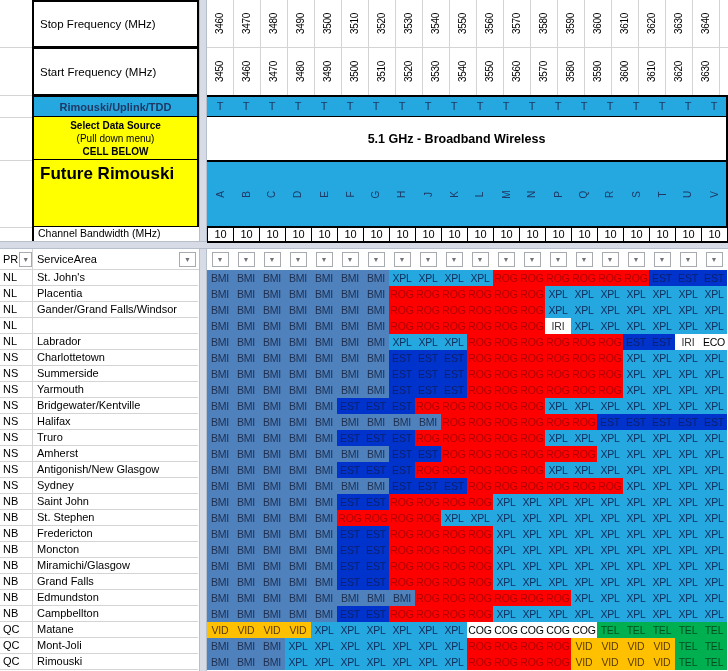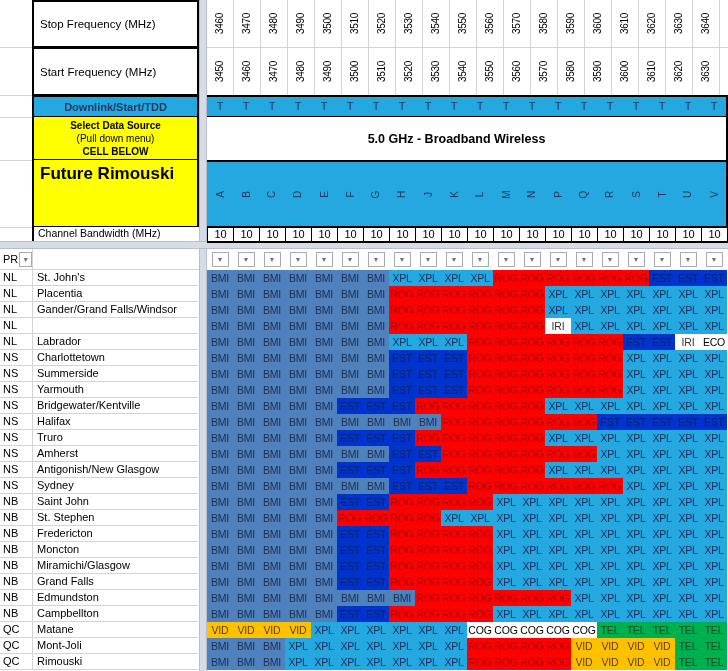--- a/index.html
+++ b/index.html
@@ -36,21 +36,21 @@
 <div class="abs" style="left:0;top:160px;width:33px;height:1px;background:#d4d4d4;"></div>
 <div class="abs" style="left:0;top:227px;width:33px;height:1px;background:#d4d4d4;"></div>
 
 <div class="abs lblcell" style="left:32px;top:0;width:167px;height:48px;background:#fff;border-top:2px solid #000;font-size:11.5px;">
   <span>Stop Frequency (MHz)</span>
 </div>
 <div class="abs lblcell" style="left:32px;top:47px;width:167px;height:49px;background:#fff;border-top:2px solid #000;font-size:11.5px;">
   <span>Start Frequency (MHz)</span>
 </div>
 <div class="abs" style="left:32px;top:95px;width:167px;height:23px;background:#25a8e0;border:2px solid #000;display:flex;align-items:center;justify-content:center;font-weight:bold;color:#1f3864;font-size:11px;">
-  <span>Downlink/Start/TDD</span>
+  <span>Rimouski/Uplink/TDD</span>
 </div>
 <div class="abs" style="left:32px;top:117px;width:167px;height:44px;background:#ffff00;border:2px solid #000;border-top:none;display:flex;flex-direction:column;align-items:center;justify-content:center;font-size:10px;line-height:13px;">
   <span style="font-weight:bold;">Select Data Source</span>
   <span>(Pull down menu)</span>
   <span style="font-weight:bold;">CELL BELOW</span>
 </div>
 <div class="abs" style="left:32px;top:160px;width:167px;height:68px;background:#ffff00;border:2px solid #000;border-top:none;padding:4px 6px;">
   <span style="font-weight:bold;font-size:17px;">Future Rimouski</span>
 </div>
 <div class="abs" style="left:32px;top:227px;width:167px;height:14px;background:#fff;padding-left:4px;font-size:10.5px;line-height:13px;border-left:2px solid #000;">
@@ -201,21 +201,21 @@
     <div class="tcell">T</div>
     <div class="tcell">T</div>
     <div class="tcell">T</div>
     <div class="tcell">T</div>
     <div class="tcell">T</div>
     <div class="tcell">T</div>
     <div class="tcell">T</div>
     <div class="tcell">T</div>
   </div>
 <div class="abs" style="left:207px;top:117px;width:521px;height:44px;background:#fff;border-right:2px solid #000;display:flex;align-items:center;justify-content:center;font-weight:bold;font-size:12.5px;">
-  <span style="margin-left:-20px;">5.0 GHz - Broadband Wireless</span>
+  <span style="margin-left:-20px;">5.1 GHz - Broadband Wireless</span>
 </div>
 <div class="abs" style="left:207px;top:160px;width:521px;height:68px;background:#25a8e0;border-top:2px solid #000;border-bottom:2px solid #000;border-right:2px solid #000;"></div>
 <div class="row" id="letter-row" style="left:207px;top:162px;height:64px;">
     <div class="chcell">
       <span>A</span>
     </div>
     <div class="chcell">
       <span>B</span>
     </div>
     <div class="chcell">
@@ -293,20 +293,24 @@
     <div class="bwcell">10</div>
     <div class="bwcell">10</div>
     <div class="bwcell">10</div>
     <div class="bwcell">10</div>
   </div>
 
 <div class="abs" style="left:0;top:249px;width:199px;height:21px;border-bottom:1px solid #d4d4d4;display:flex;">
   <div style="width:33px;display:flex;align-items:center;padding-left:3px;box-sizing:border-box;border-right:1px solid #d4d4d4;">
     <span>PR</span>
     <div class="ddbtn" style="margin-left:1px;">▼</div>
+  </div>
+  <div style="flex:1;display:flex;align-items:center;padding-left:4px;">
+    <span style="flex:1;">ServiceArea</span>
+    <div class="ddbtn" style="margin-right:3px;">▼</div>
   </div>
 </div>
 
 <div class="row" id="dd-row" style="left:207px;top:250px;">
     <div class="dd">
       <div class="ddbtn">▼</div>
     </div>
     <div class="dd">
       <div class="ddbtn">▼</div>
     </div>

